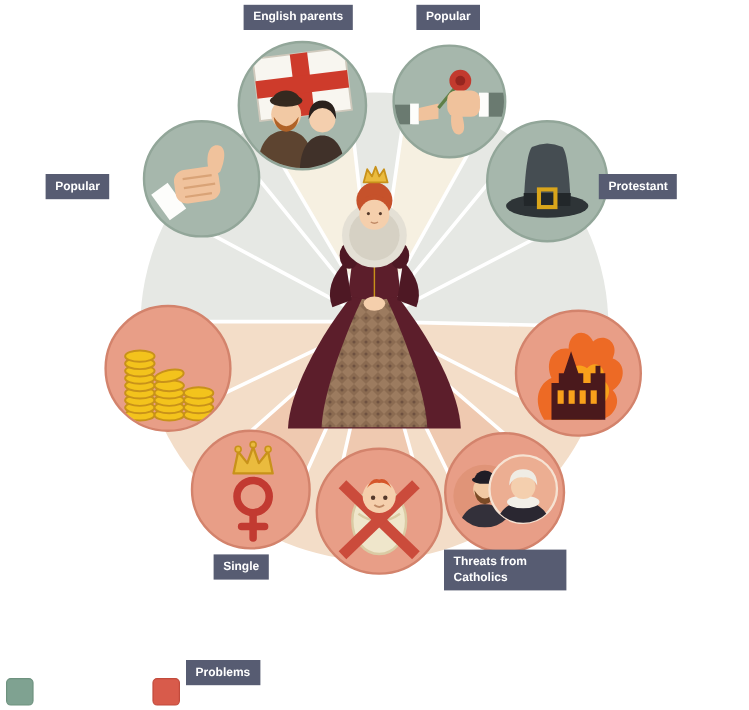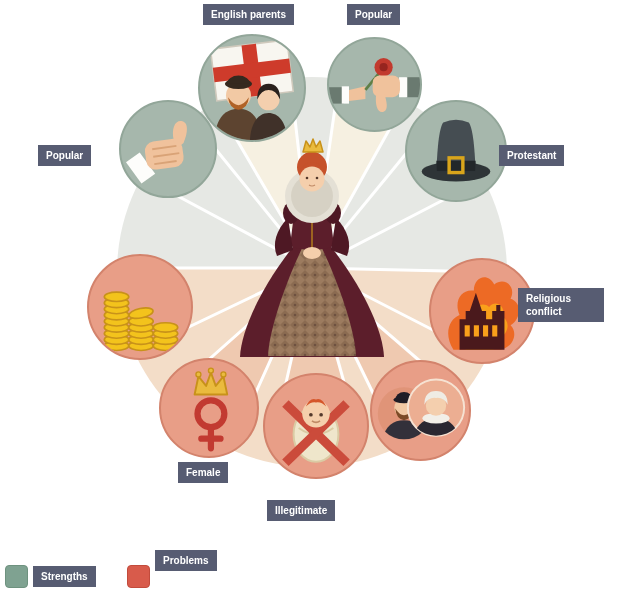--- a/index.html
+++ b/index.html
@@ -249,22 +249,20 @@
         <circle cx="66" cy="45" r="10.5" fill="#F4CFAE"></circle>
         <path d="M54,44 Q54,30 66,30 Q78,30 78,44 Q74,36 66,37 Q58,36 54,44 Z" fill="#EFECE4"></path>
       </g>
     </svg>
   </div>
 
   <div class="tag" style="left:203px;top:4px">English parents</div>
   <div class="tag" style="left:347px;top:4px">Popular</div>
   <div class="tag" style="left:38px;top:145px">Popular</div>
   <div class="tag" style="left:499px;top:145px">Protestant</div>
-  <div class="tag wrap" style="left:518px;top:288px;width:86px">Religious conflict</div>
-  <div class="tag" style="left:178px;top:462px">Female</div>
-  <div class="tag" style="left:267px;top:500px">Illegitimate</div>
+  <div class="tag" style="left:178px;top:462px">Single</div>
+  <div class="tag wrap" style="left:370px;top:458px;width:102px">Threats from Catholics</div>
 
   <div class="swatch green" style="left:5px;top:565px"></div>
-  <div class="tag" style="left:33px;top:566px">Strengths</div>
   <div class="swatch red" style="left:127px;top:565px"></div>
   <div class="tag" style="left:155px;top:550px">Problems</div>
 
 </div>
 
 </body></html>

